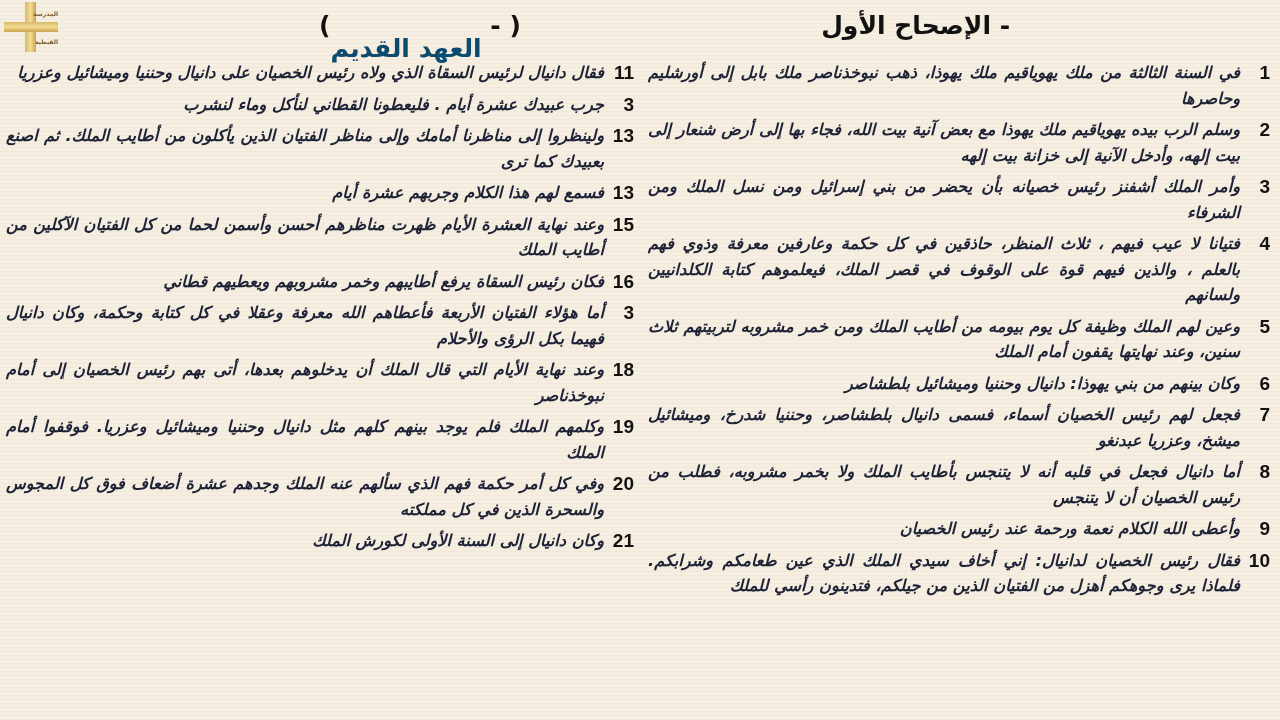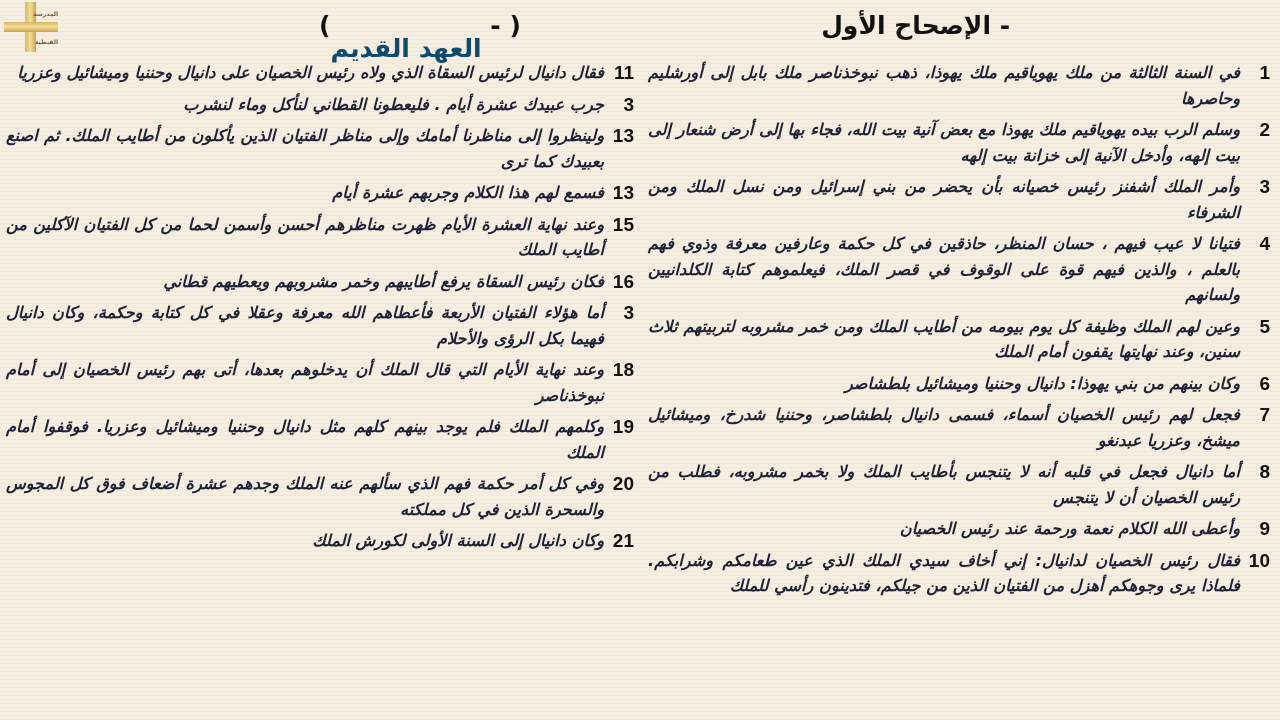--- a/index.html
+++ b/index.html
@@ -91,21 +91,21 @@
   <div class="verse">
       <span class="num">2</span>
       <span class="vtext">وسلم الرب بيده يهوياقيم ملك يهوذا مع بعض آنية بيت الله، فجاء بها إلى أرض شنعار إلى بيت إلهه، وأدخل الآنية إلى خزانة بيت إلهه</span>
     </div>
   <div class="verse">
       <span class="num">3</span>
       <span class="vtext">وأمر الملك أشفنز رئيس خصيانه بأن يحضر من بني إسرائيل ومن نسل الملك ومن الشرفاء</span>
     </div>
   <div class="verse">
       <span class="num">4</span>
-      <span class="vtext">فتيانا لا عيب فيهم ، حسان المنظر، حاذقين في كل حكمة وعارفين معرفة وذوي فهم بالعلم ، والذين فيهم قوة على الوقوف في قصر الملك، فيعلموهم كتابة الكلدانيين ولسانهم</span>
+      <span class="vtext">فتيانا لا عيب فيهم ، ثلاث المنظر، حاذقين في كل حكمة وعارفين معرفة وذوي فهم بالعلم ، والذين فيهم قوة على الوقوف في قصر الملك، فيعلموهم كتابة الكلدانيين ولسانهم</span>
     </div>
   <div class="verse">
       <span class="num">5</span>
       <span class="vtext">وعين لهم الملك وظيفة كل يوم بيومه من أطايب الملك ومن خمر مشروبه لتربيتهم ثلاث سنين، وعند نهايتها يقفون أمام الملك</span>
     </div>
   <div class="verse">
       <span class="num">6</span>
       <span class="vtext">وكان بينهم من بني يهوذا: دانيال وحننيا وميشائيل بلطشاصر</span>
     </div>
   <div class="verse">

